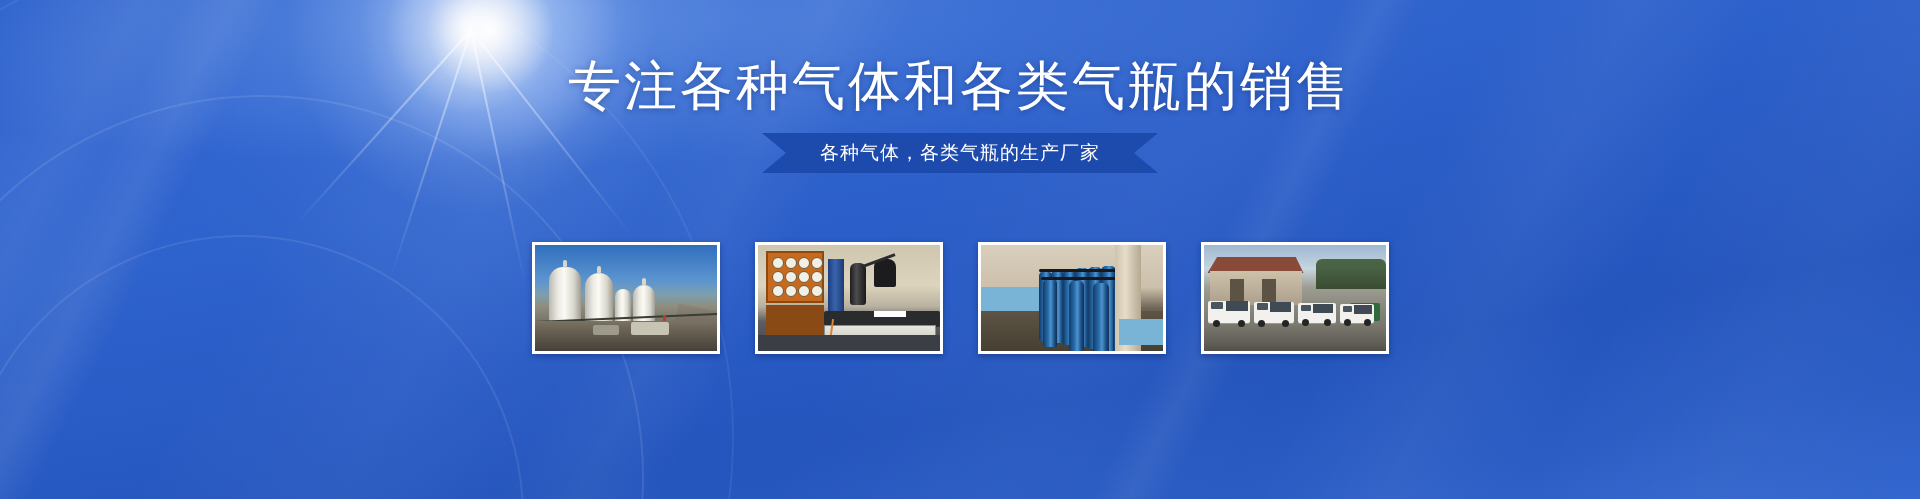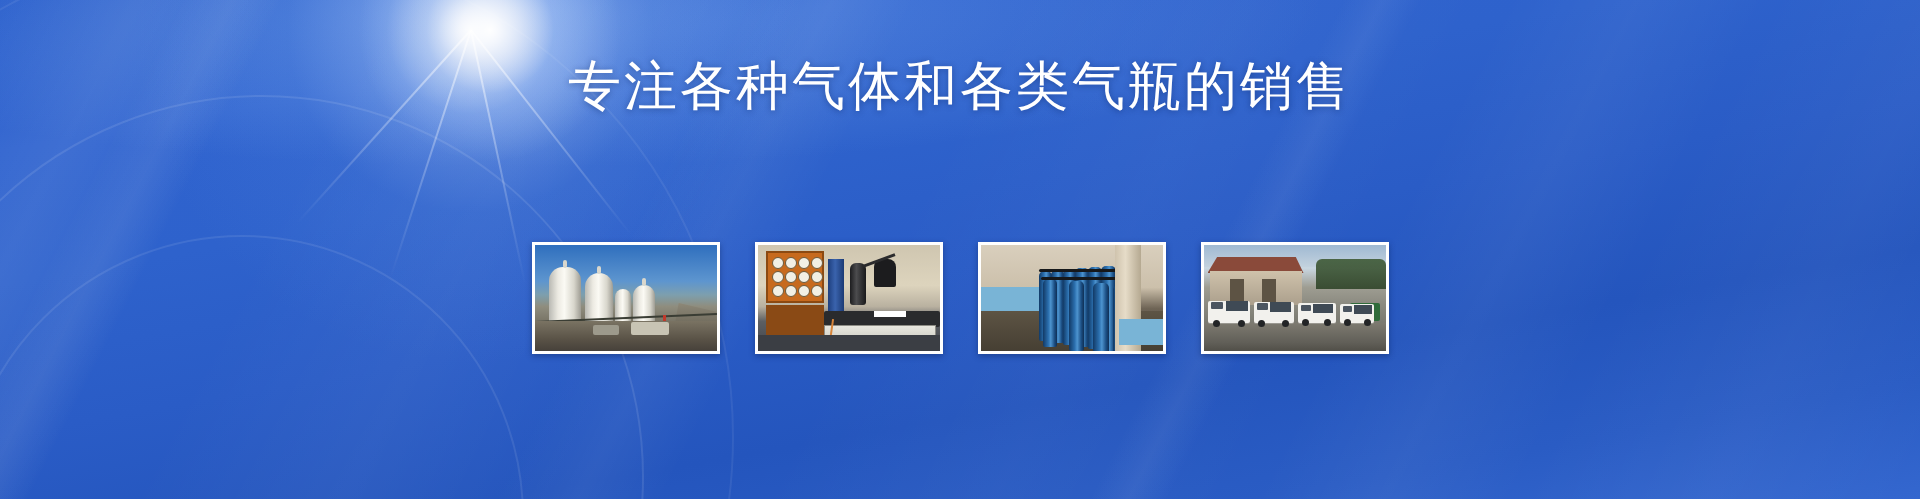--- a/index.html
+++ b/index.html
@@ -147,20 +147,25 @@
   <div class="glow"></div>
   <div class="ray" style="transform:rotate(-38deg)"></div>
   <div class="ray" style="transform:rotate(-12deg)"></div>
   <div class="ray" style="transform:rotate(18deg)"></div>
   <div class="ray" style="transform:rotate(42deg)"></div>
 
   <div class="content">
 
     <div class="headline">专注各种气体和各类气瓶的销售</div>
 
+    <div class="ribbon-wrap">
+      <div class="ribbon">
+        <span>各种气体，各类气瓶的生产厂家</span>
+      </div>
+    </div>
 
 
     <div class="strip">
 
       <div class="thumb">
         <div class="ph p1">
           <div class="shed"></div>
           <div class="tank t1"></div>
             <div class="cap c1"></div>
           <div class="tank t2"></div>

